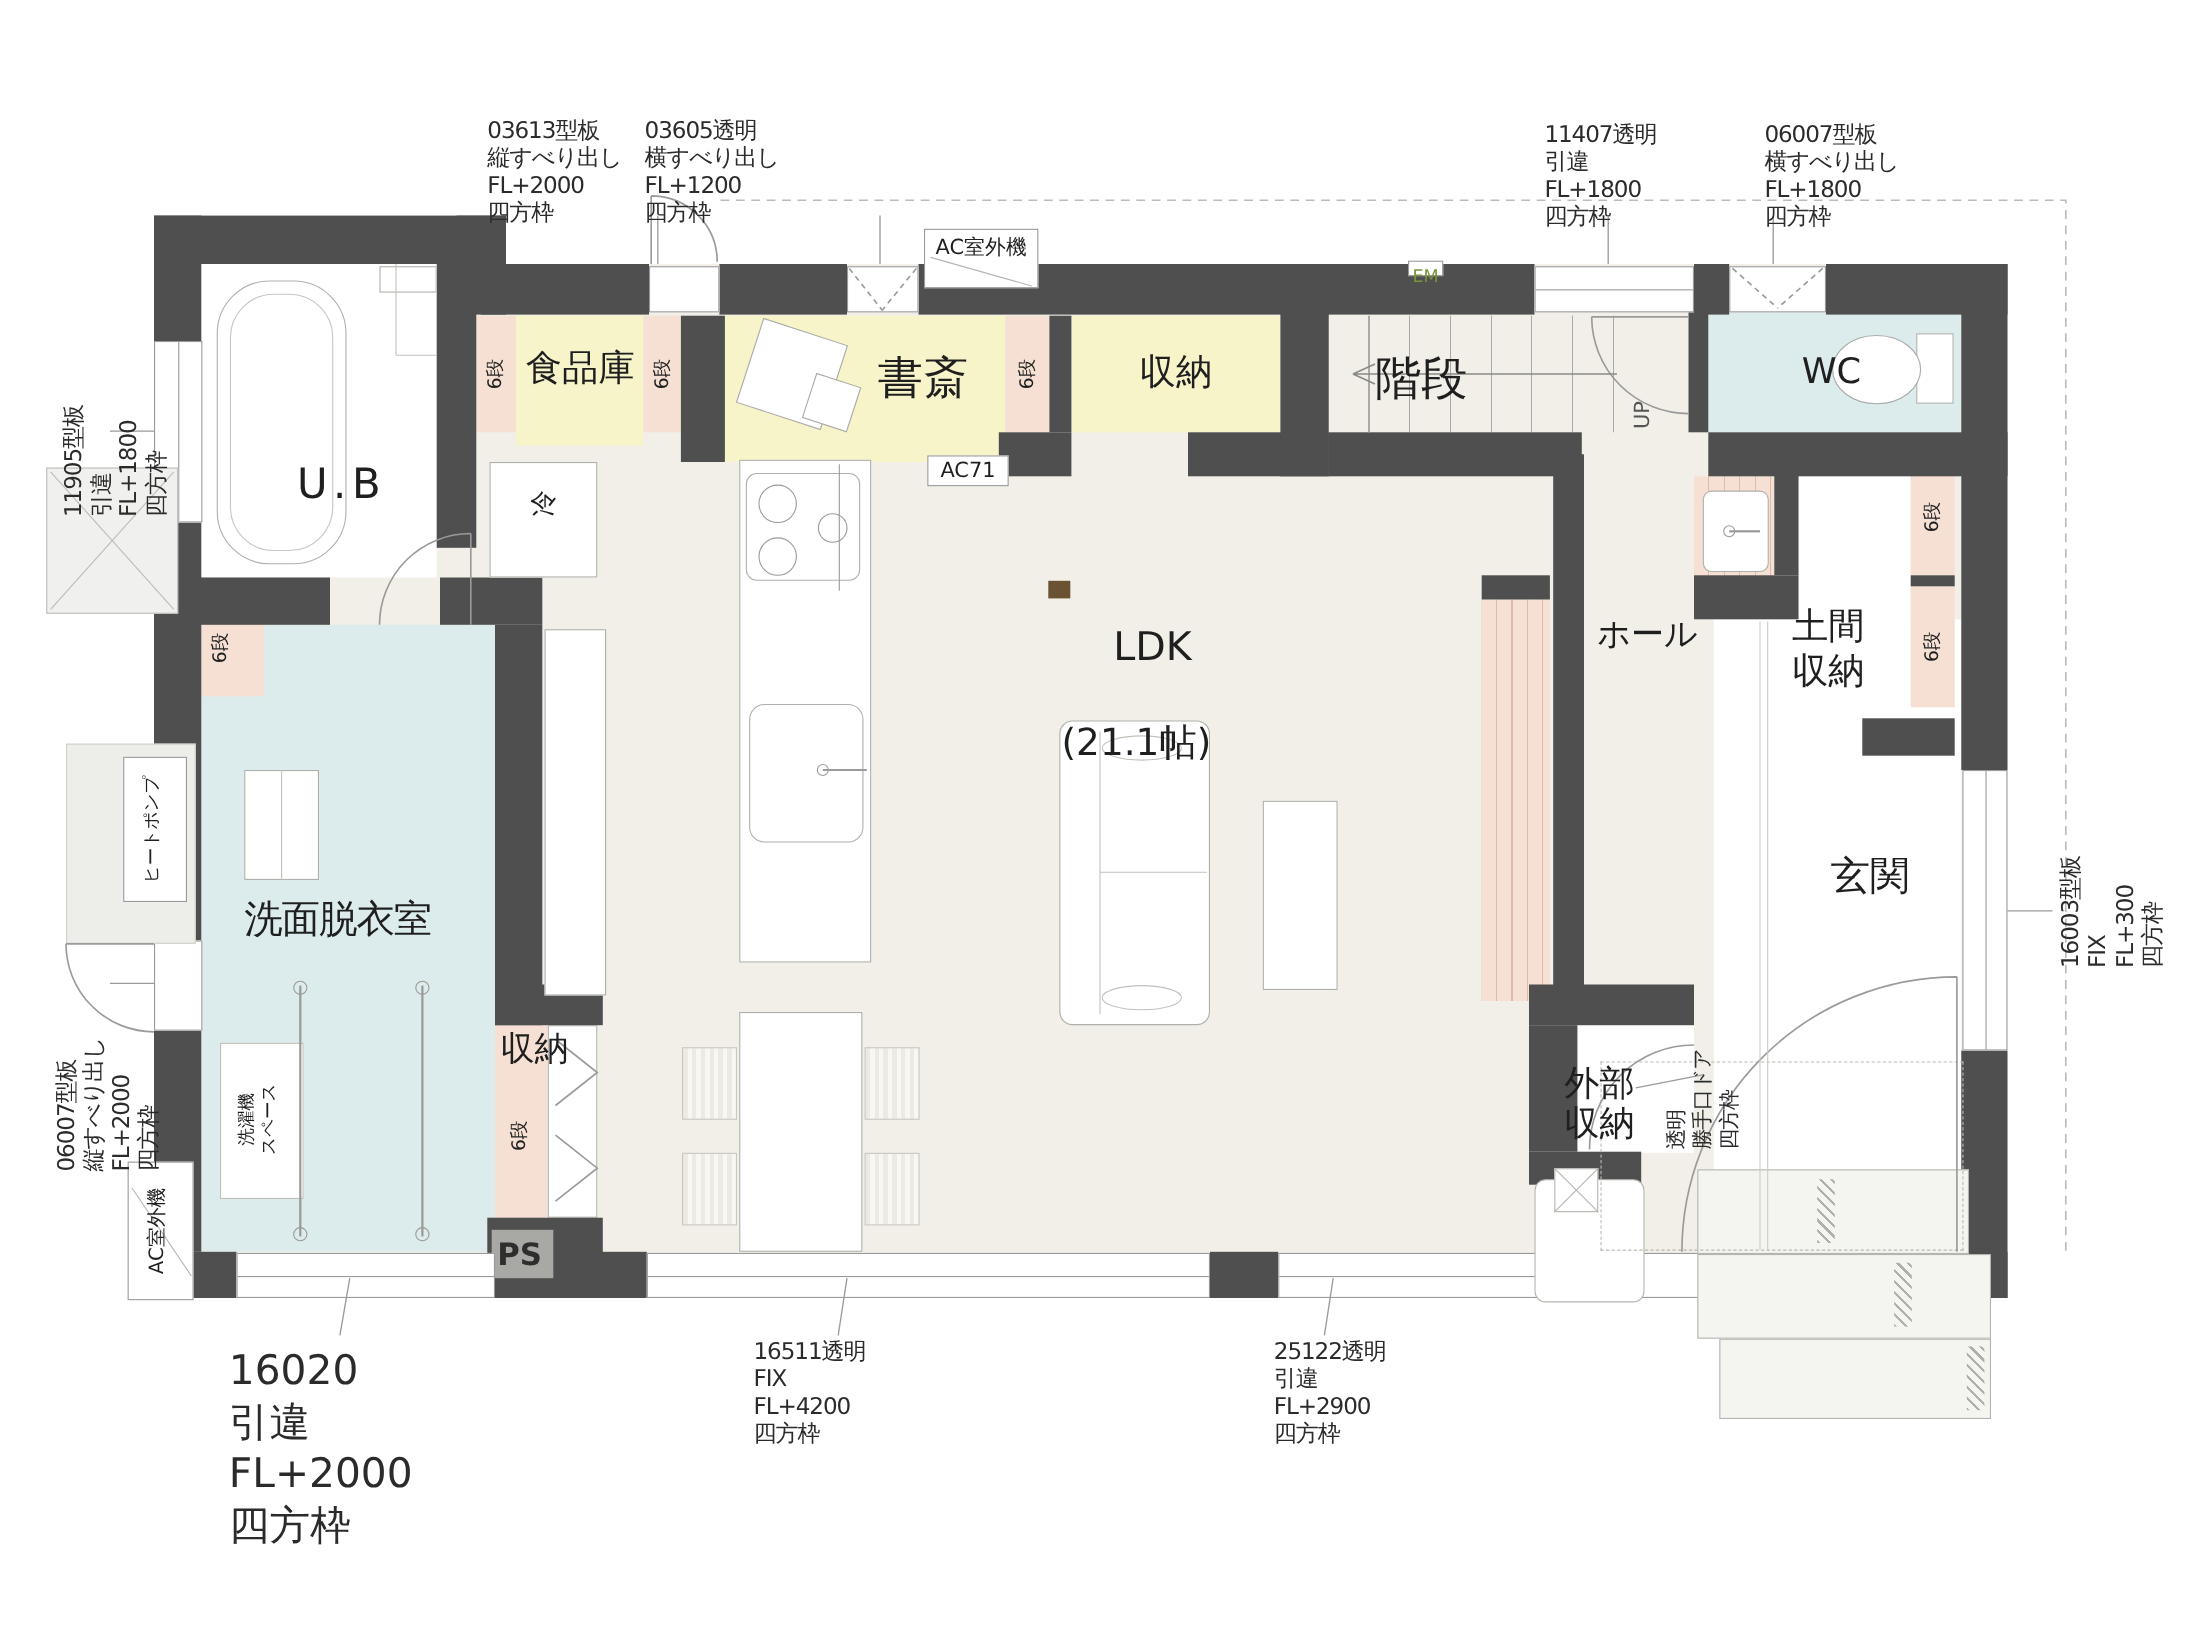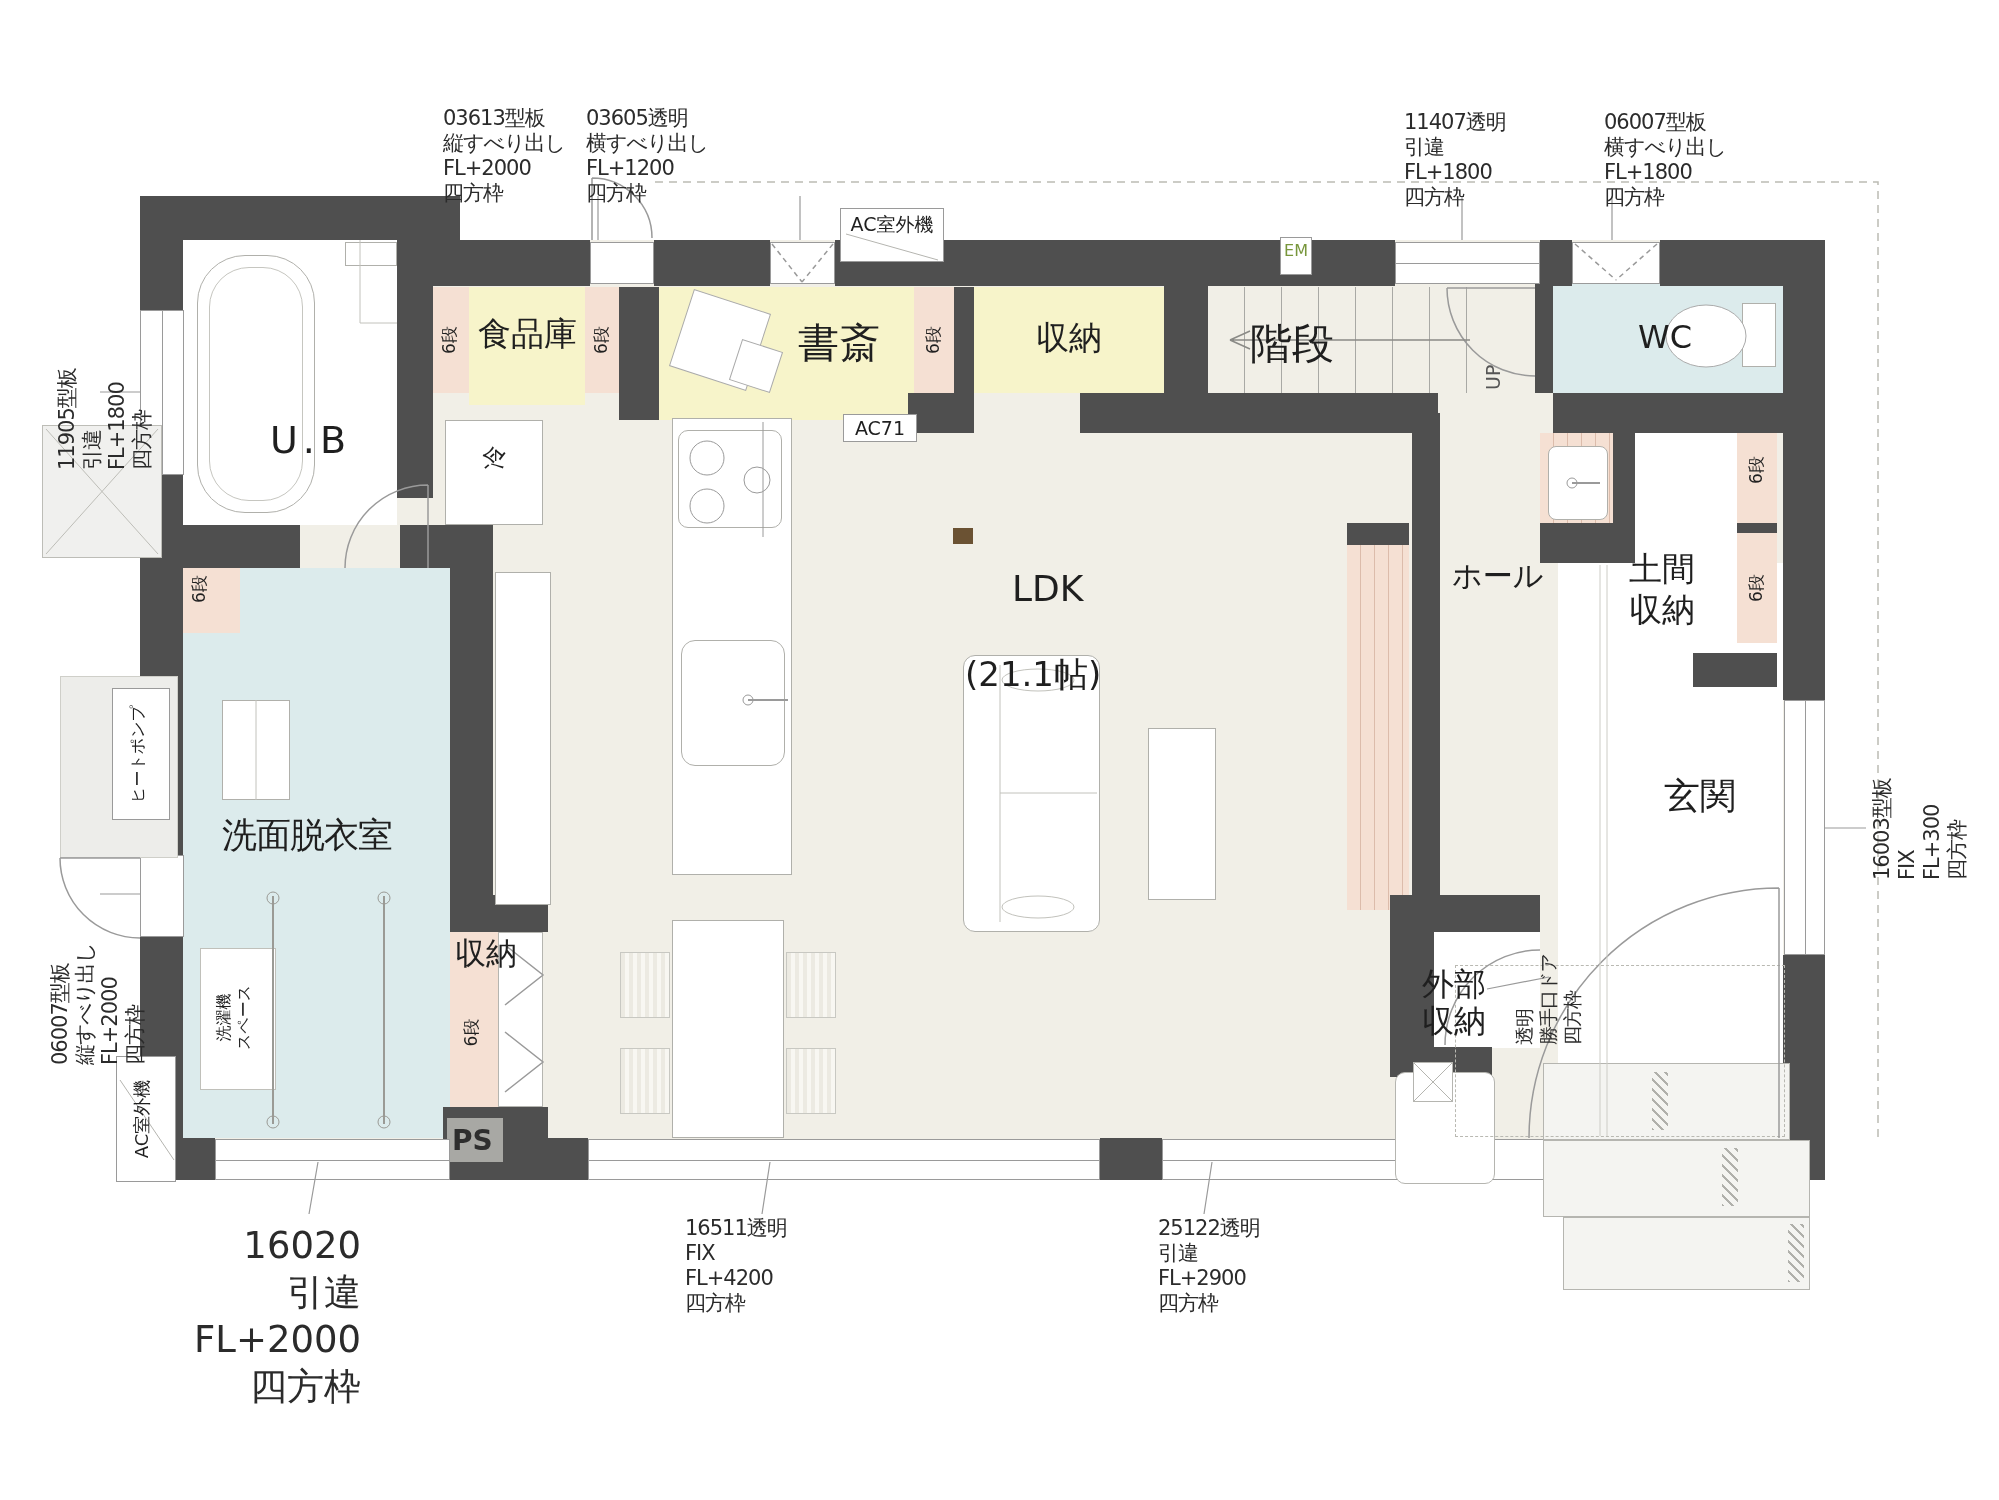--- a/index.html
+++ b/index.html
@@ -232,21 +232,21 @@
     <div>収納</div>
   </div>
   <div class="lbl" style="left:452px;top:1124px;font-size:28px;font-weight:bold;color:#2e2e2e;">PS</div>
 
   <div class="lbl ctr" style="left:840px;top:212px;width:104px;font-size:19px;">AC室外機</div>
   <div class="lbl rotl ctr" style="left:130px;top:1178px;width:118px;font-size:18px;">AC室外機</div>
   <div class="lbl rotl ctr" style="left:128px;top:818px;width:128px;font-size:16px;">ヒートポンプ</div>
   <div class="box ctr" style="left:843px;top:414px;width:74px;height:28px;">
     <span class="lbl" style="position:static;font-size:19px;line-height:26px;">AC71</span>
   </div>
-  <div class="box ctr" style="left:1280px;top:237px;width:32px;height:38px;">
+  <div class="box ctr" style="left:1280px;top:237px;width:32px;height:14px;">
     <span class="lbl" style="position:static;font-size:16px;line-height:25px;color:#78963c;">EM</span>
   </div>
   <div class="lbl rotl" style="left:478px;top:500px;width:85px;font-size:24px;text-align:center;">冷</div>
   <div class="lbl rotl ctr" style="left:214px;top:1085px;width:135px;font-size:16px;line-height:20px;">
     <div>洗濯機</div>
     <div>スペース</div>
   </div>
 
   <div class="lbl rotl ctr" style="left:438px;top:393px;width:106px;font-size:17px;">6段</div>
   <div class="lbl rotl ctr" style="left:590px;top:393px;width:106px;font-size:17px;">6段</div>
@@ -285,21 +285,21 @@
     <div>引違</div>
     <div>FL+1800</div>
     <div>四方枠</div>
   </div>
   <div class="ann rotl" style="left:48px;top:1065px;width:215px;">
     <div>06007型板</div>
     <div>縦すべり出し</div>
     <div>FL+2000</div>
     <div>四方枠</div>
   </div>
-  <div class="annbig" style="left:194px;top:1222px;text-align:right;">
+  <div class="annbig" style="left:208px;top:1222px;">
     <div>16020</div>
     <div>引違</div>
     <div>FL+2000</div>
     <div>四方枠</div>
   </div>
   <div class="ann" style="left:685px;top:1216px;">
     <div>16511透明</div>
     <div>FIX</div>
     <div>FL+4200</div>
     <div>四方枠</div>

